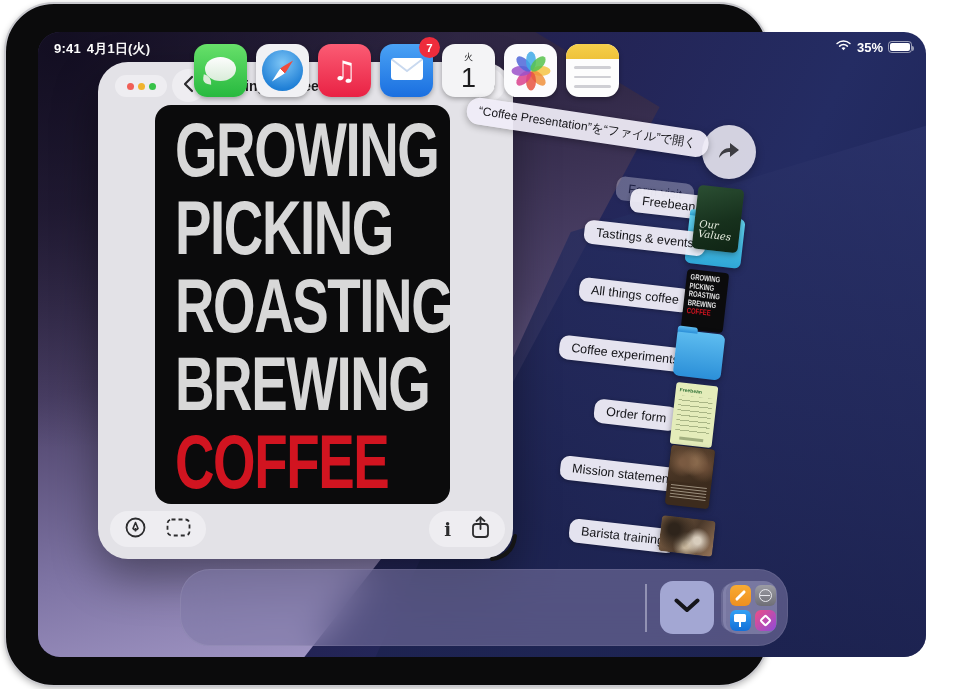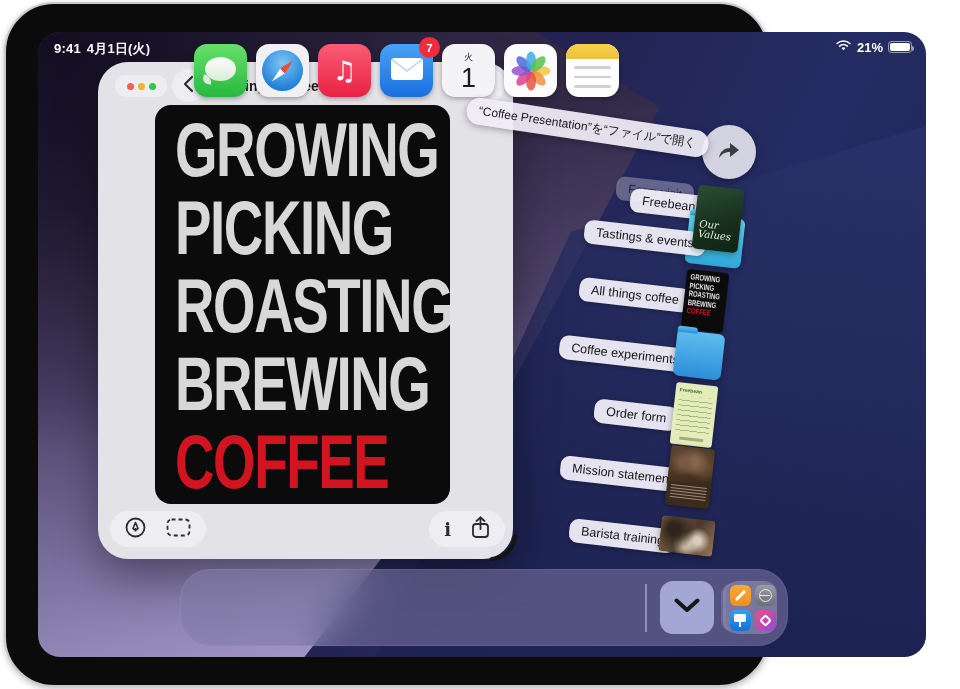--- a/index.html
+++ b/index.html
@@ -114,21 +114,21 @@
     <div class="statusbar">
       <div class="status-left">
         <span>9:41</span><span>4月1日(火)</span>
       </div>
       <div class="status-right">
         <span><svg width="17" height="13" viewBox="0 0 17 13">
               <path d="M8.5 11.3 L6.5 9.1 a3.2 3.2 0 0 1 4 0 Z" fill="#fff"></path>
               <path d="M4.6 7.1 a6 6 0 0 1 7.8 0" stroke="#fff" stroke-width="1.6" fill="none" stroke-linecap="round"></path>
               <path d="M2.1 4.5 a9.6 9.6 0 0 1 12.8 0" stroke="#fff" stroke-width="1.6" fill="none" stroke-linecap="round"></path>
             </svg></span>
-        <span>21%</span>
+        <span>35%</span>
         <span class="battery">
             <span class="fill"></span>
             <span class="nub"></span>
           </span>
       </div>
     </div>
 
     <div class="qlwindow">
       <div class="traffic">
         <span class="dot" style="background:#f05f57"></span>

